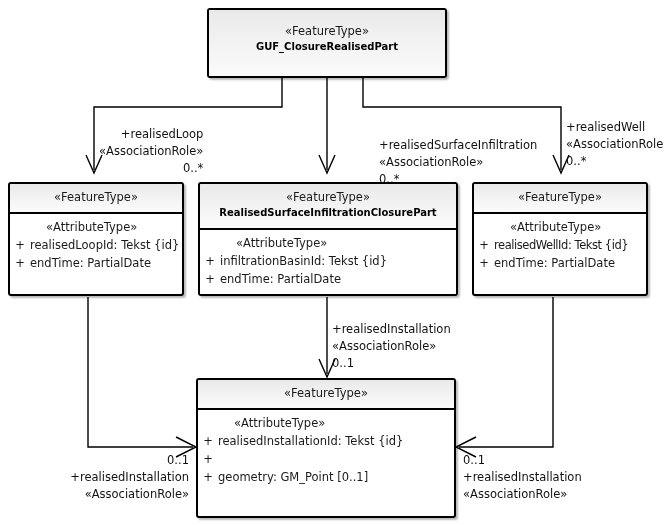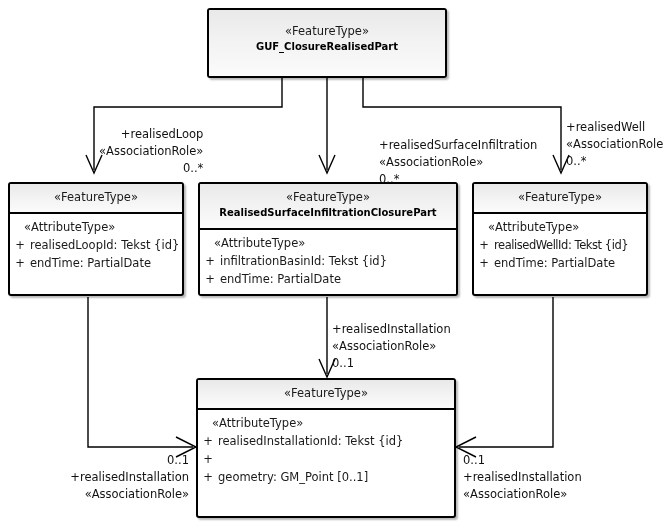--- a/index.html
+++ b/index.html
@@ -57,22 +57,22 @@
     white-space: nowrap;
   }
   .uml-attrs {
     background: #ffffff;
     padding: 5px 0 6px 0;
   }
   .attr-stereo {
     font-size: 11.5px;
     color: #1a1a1a;
     line-height: 17px;
-    padding-left: 14px;
-    white-space: nowrap;
+    white-space: nowrap;
+    margin-left: 36px;
   }
   .attr-row {
     display: flex;
     align-items: baseline;
     line-height: 18px;
     white-space: nowrap;
   }
   .attr-vis {
     width: 20px;
     text-align: center;

